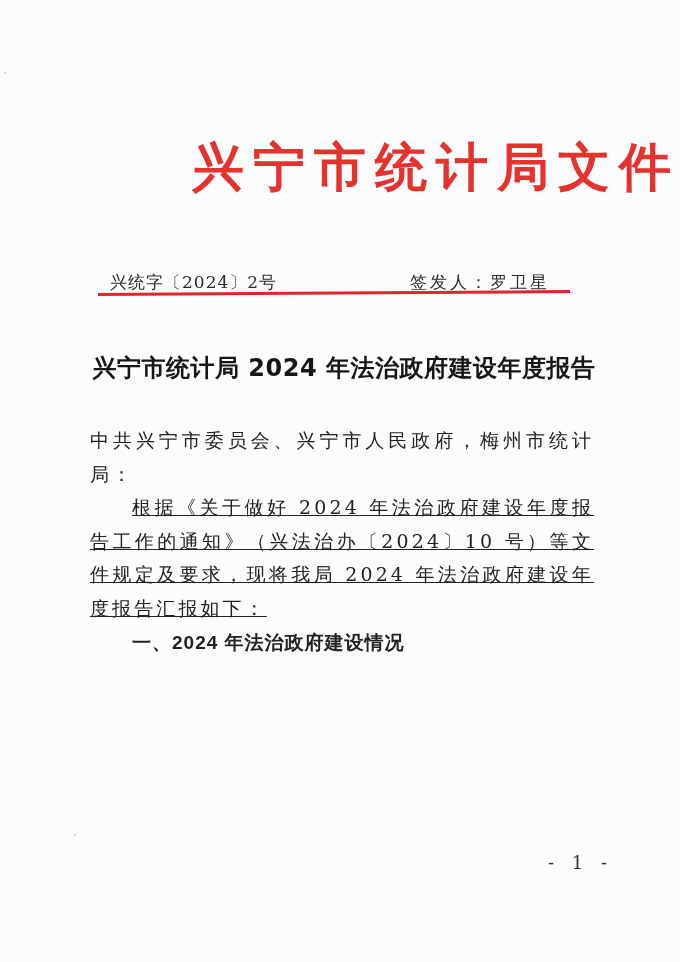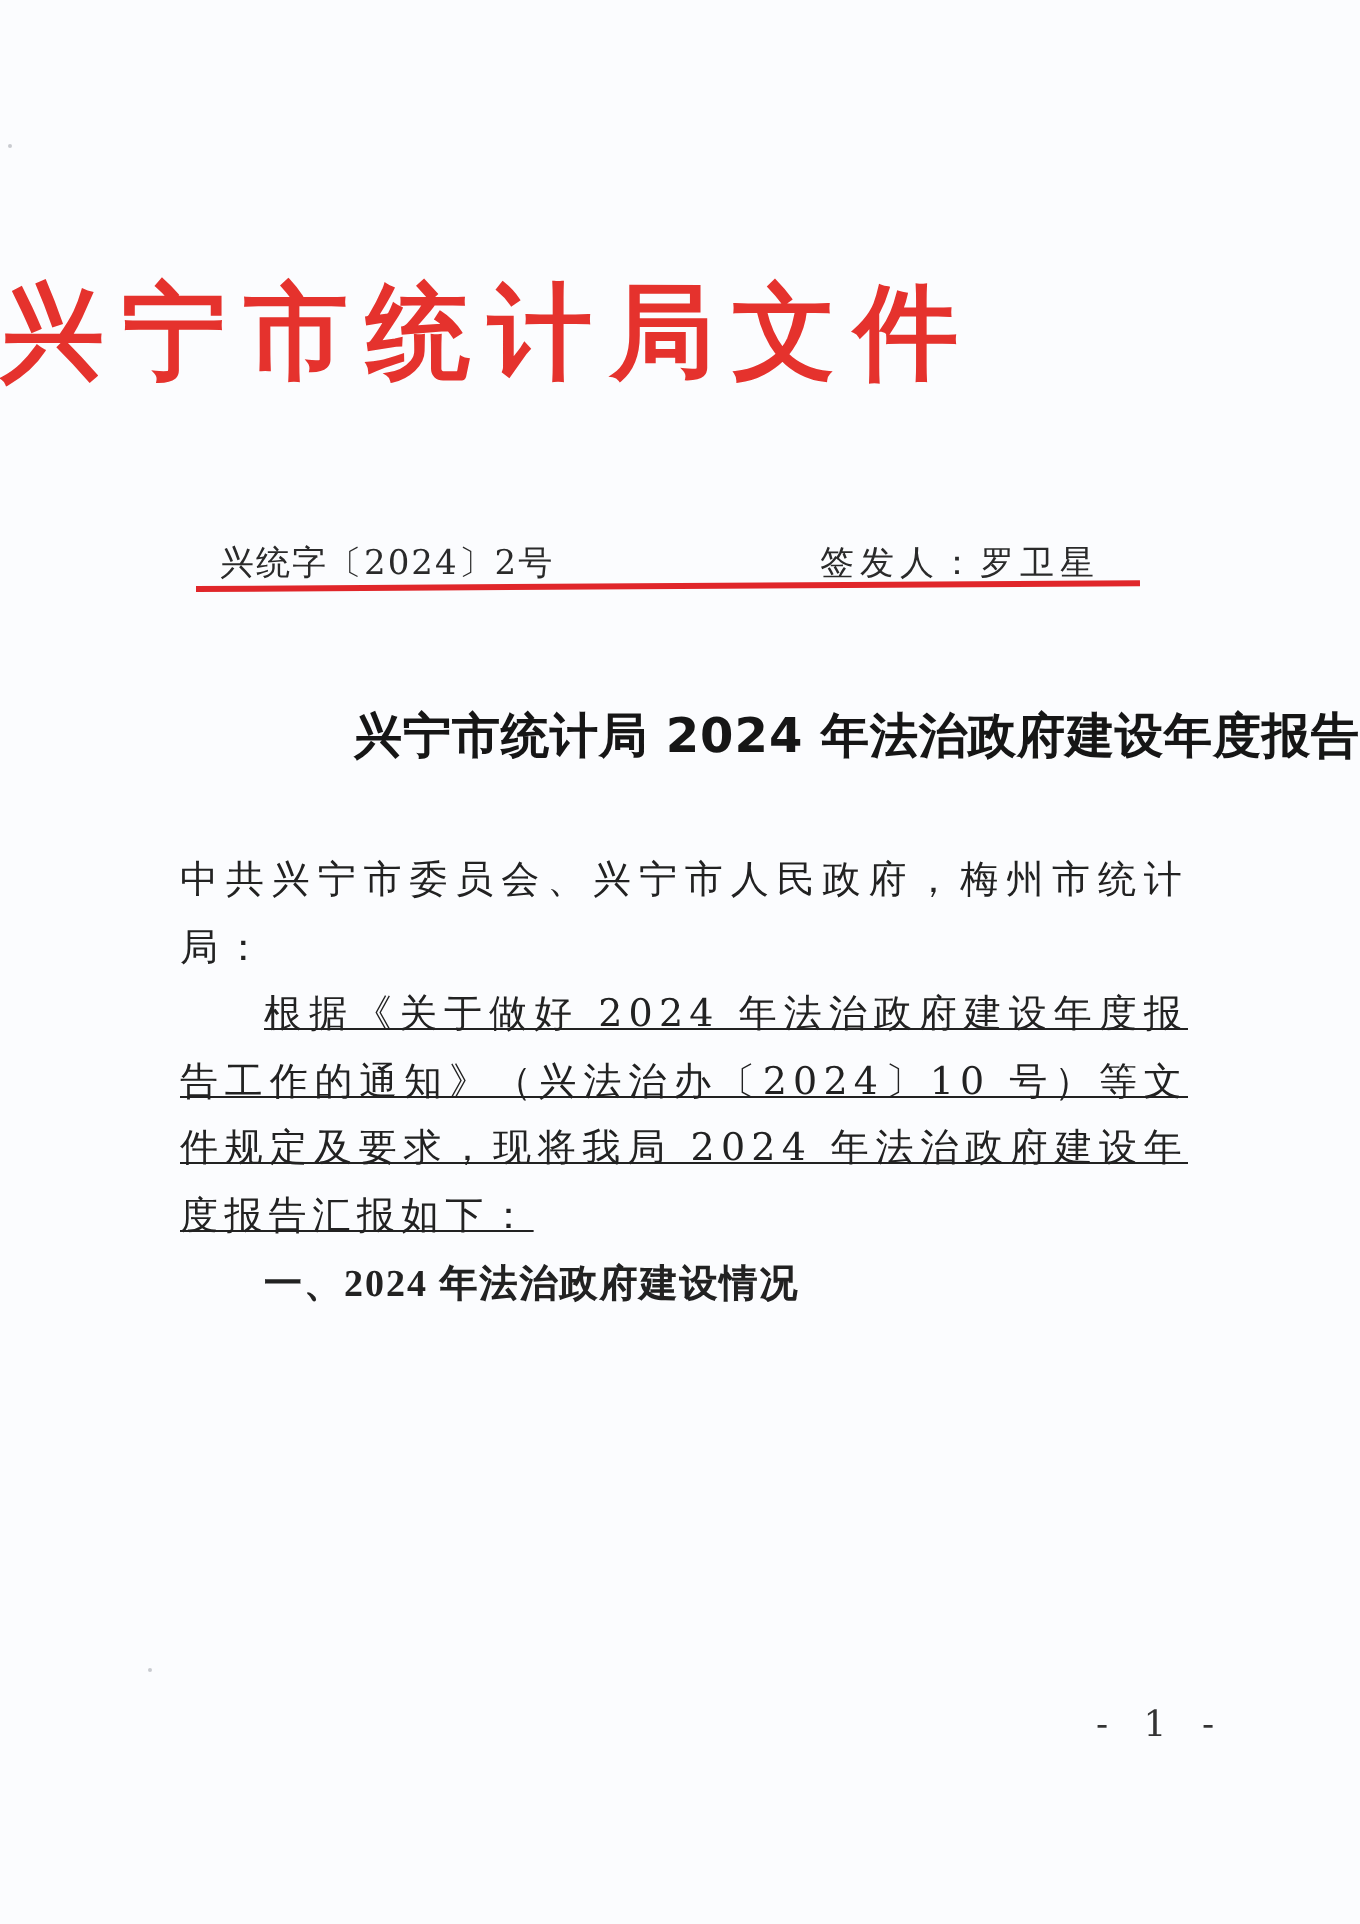--- a/index.html
+++ b/index.html
@@ -18,21 +18,21 @@
     .page {
       position: absolute;
       left: 0; top: 0;
       width: 680px; height: 962px;
     }
     .masthead {
       position: absolute;
       left: 0;
       width: 680px;
       top: 132px;
-      text-align: left;
+      text-align: right;
       color: #e5322d;
       font-family: "DejaVu Serif", "Liberation Serif", serif;
       font-weight: bold;
       font-size: 52px;
       letter-spacing: 9px;
       line-height: 70px;
       box-sizing: border-box;
     }
     .docnum-row {
       position: absolute;
@@ -65,21 +65,21 @@
       height: 3px;
       background: #e0262a;
       transform: rotate(-0.35deg);
       transform-origin: left center;
     }
     .report-title {
       position: absolute;
       left: 0;
       width: 680px;
       top: 350px;
-      text-align: right;
+      text-align: center;
       font-family: "DejaVu Sans", "Liberation Sans", sans-serif;
       font-weight: bold;
       font-size: 24px;
       line-height: 36px;
       color: #161616;
       padding-left: 8px;
       box-sizing: border-box;
       letter-spacing: 0.5px;
     }
     .body-text {
@@ -95,21 +95,21 @@
     }
     .body-text p {
       margin: 0;
     }
     .indent {
       text-indent: 42px;
       text-decoration: underline;
     }
     .section-heading {
       text-indent: 42px;
-      font-family: Liberation Serif, serif;
+      font-family: Liberation Sans, sans-serif;
       font-weight: bold;
       letter-spacing: 1px;
     }
     .page-number {
       position: absolute;
       left: 548px;
       top: 852px;
       font-size: 18px;
       color: #333;
       letter-spacing: 6px;

